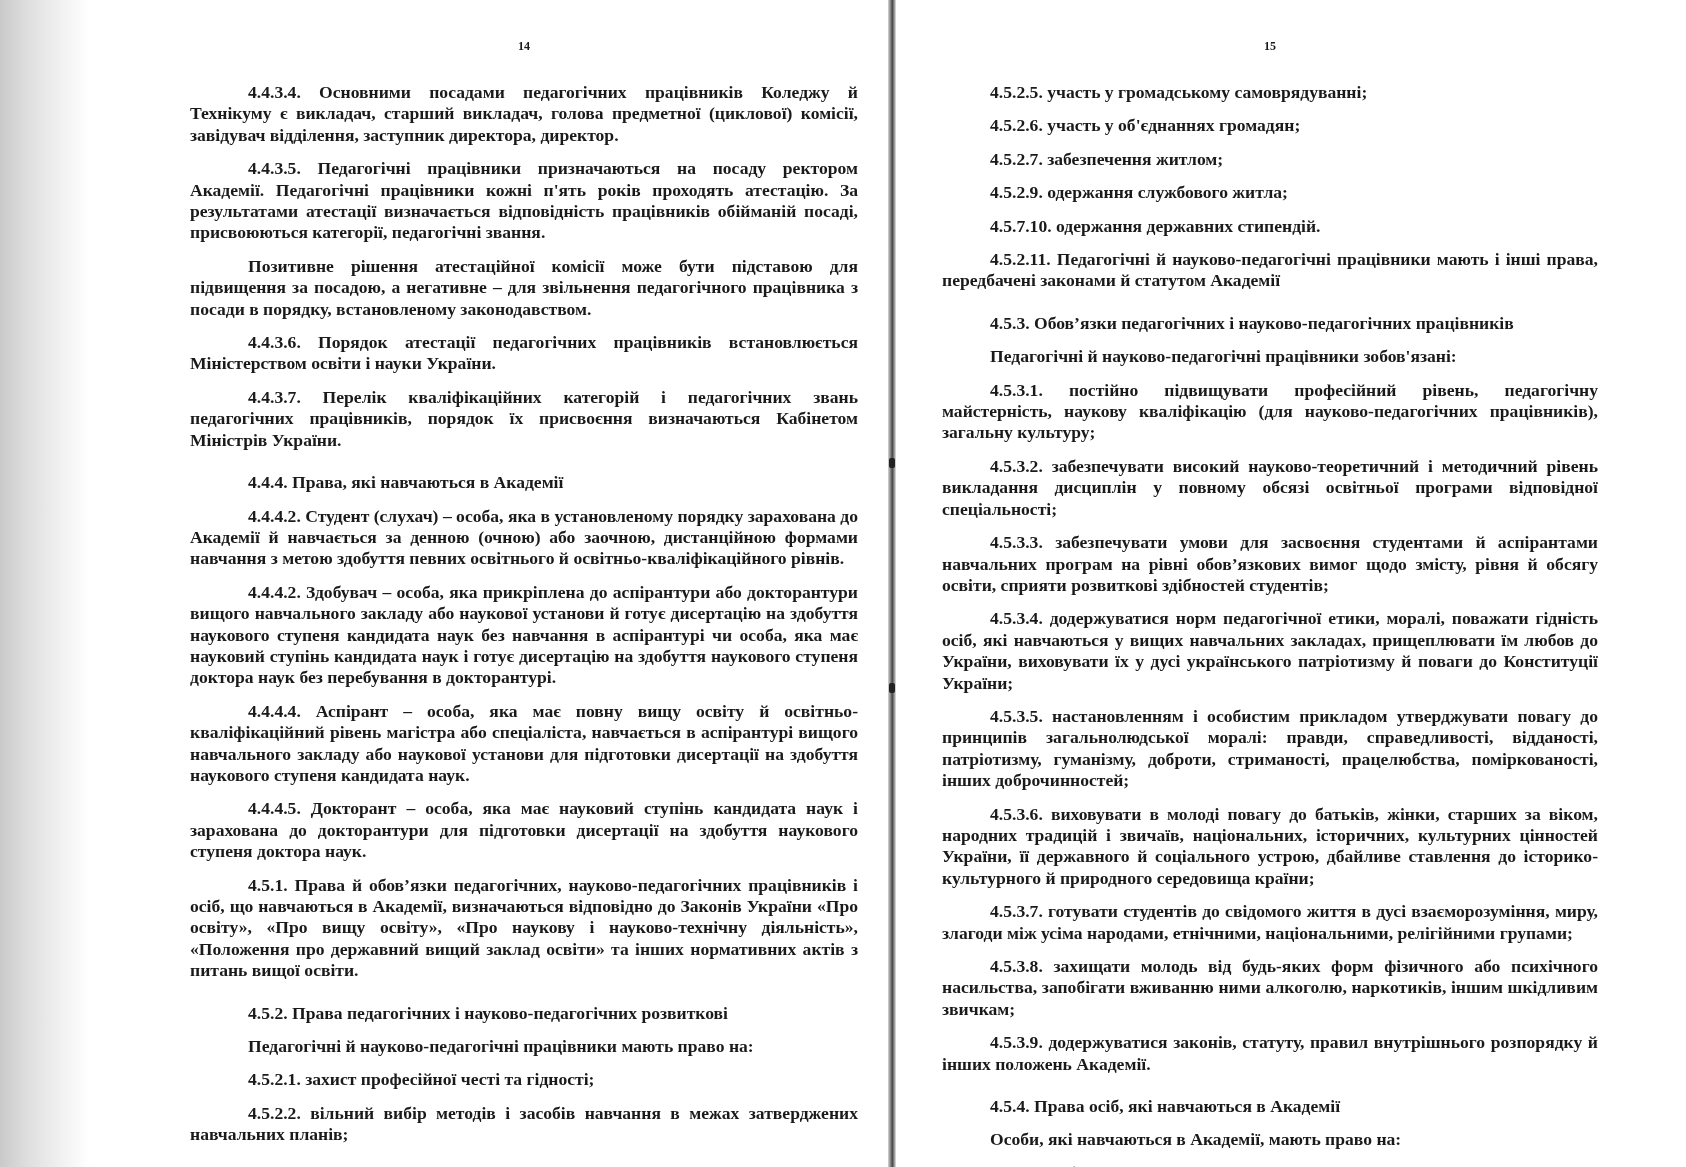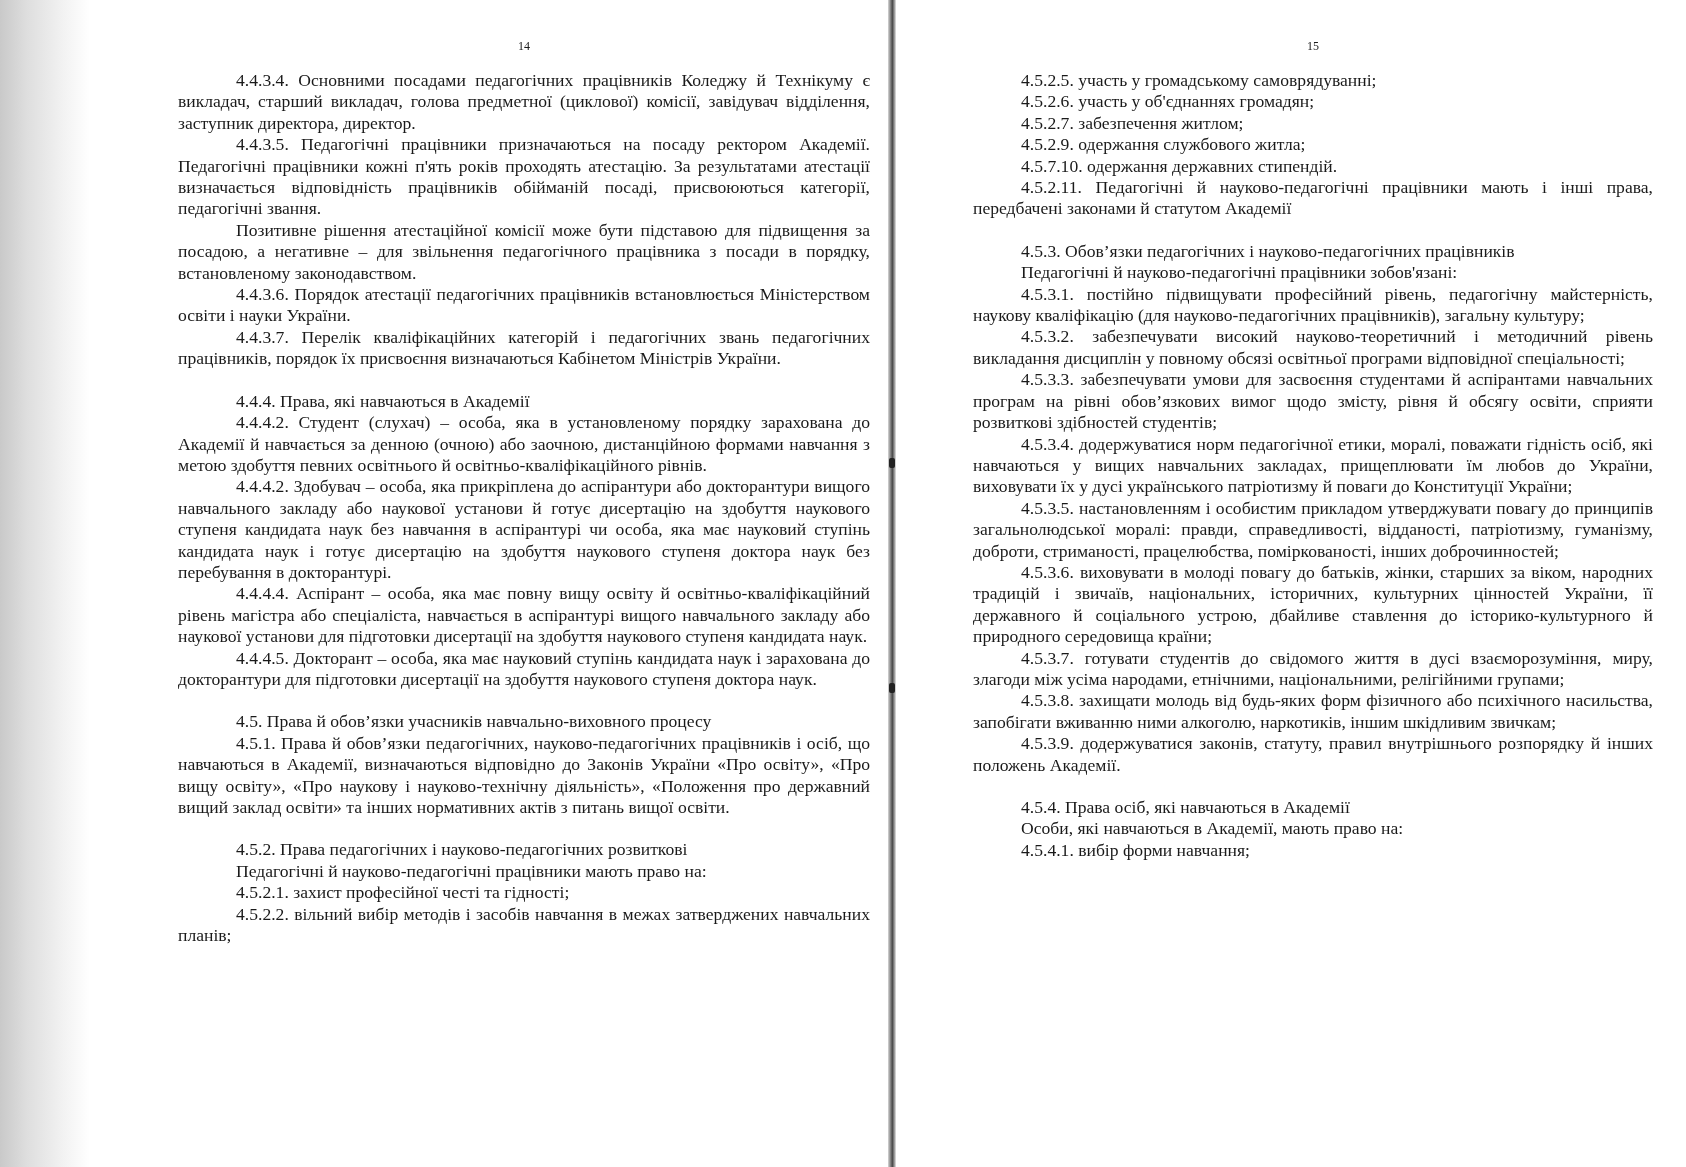--- a/index.html
+++ b/index.html
@@ -16,32 +16,32 @@
     background: linear-gradient(to right, #c9c9c9 0%, #dedede 30%, #f2f2f2 70%, #ffffff 100%);
   }
   .gutter {
     position: absolute; left: 888px; top: 0; width: 8px; height: 1167px;
     background: linear-gradient(to right, #d8d8d8 0%, #6d6d6d 40%, #4a4a4a 55%, #9a9a9a 80%, #e8e8e8 100%);
   }
   .gutter-mark {
     position: absolute; width: 6px; height: 10px; background: #222;
     border-radius: 2px;
   }
-  .page { position: absolute; top: 0; height: 1167px; }
+  .page { position: absolute; top: 0; height: 1167px; font-weight: bold; }
   .page-left { left: 178px; width: 692px; }
-  .page-right { left: 973px; width: 680px; }
+  .page-right { left: 930px; width: 680px; }
   .page-number {
     position: absolute; top: 39px; width: 100%; text-align: center;
     font-size: 12px;
   }
   .body-text {
     position: absolute; top: 70px; left: 0; width: 100%;
     font-size: 17.6px; line-height: 21.4px;
   }
-  .para { margin: 0; text-align: justify; text-indent: 58px; }
+  .para { margin: 12px; text-align: justify; text-indent: 58px; }
   .para.plain { text-align: left; }
   .para.gap { margin-top: 21px; }
   .page-right .para { text-indent: 48px; }
 </style>
 </head>
 <body>
 
 <div class="spread">
   <div class="left-shade"></div>
   <div class="gutter"></div>
@@ -54,21 +54,20 @@
         <p class="para">4.4.3.4. Основними посадами педагогічних працівників Коледжу й Технікуму є  викладач, старший викладач, голова предметної (циклової) комісії, завідувач відділення, заступник директора, директор.</p>
         <p class="para">4.4.3.5. Педагогічні працівники призначаються на посаду ректором Академії. Педагогічні працівники кожні п'ять років проходять атестацію. За результатами атестації визначається відповідність працівників обійманій посаді, присвоюються категорії, педагогічні звання.</p>
         <p class="para">Позитивне рішення атестаційної комісії може бути підставою для підвищення за посадою, а негативне – для звільнення педагогічного працівника з посади в порядку, встановленому законодавством.</p>
         <p class="para">4.4.3.6. Порядок атестації педагогічних працівників встановлюється Міністерством освіти і науки України.</p>
         <p class="para">4.4.3.7. Перелік кваліфікаційних категорій і педагогічних звань педагогічних працівників, порядок їх присвоєння визначаються Кабінетом Міністрів України.</p>
         <p class="para plain gap">4.4.4. Права, які навчаються в Академії</p>
         <p class="para">4.4.4.2. Студент (слухач) – особа, яка в установленому порядку зарахована до Академії й навчається за денною (очною) або заочною, дистанційною формами навчання з метою здобуття певних освітнього й освітньо-кваліфікаційного рівнів.</p>
         <p class="para">4.4.4.2. Здобувач – особа, яка прикріплена до аспірантури або докторантури вищого навчального закладу або наукової установи й готує дисертацію на здобуття наукового ступеня кандидата наук без навчання в аспірантурі чи особа, яка має науковий ступінь кандидата наук і готує дисертацію на здобуття наукового ступеня доктора наук без перебування в докторантурі.</p>
         <p class="para">4.4.4.4. Аспірант – особа, яка має повну вищу освіту й освітньо-кваліфікаційний рівень магістра або спеціаліста, навчається в аспірантурі вищого навчального закладу або наукової установи для підготовки дисертації на здобуття наукового ступеня кандидата наук.</p>
         <p class="para">4.4.4.5. Докторант – особа, яка має науковий ступінь кандидата наук і зарахована до докторантури для підготовки дисертації на здобуття наукового ступеня доктора наук.</p>
-        <p class="para plain gap">4.5. Права й обов’язки учасників навчально-виховного процесу</p>
         <p class="para">4.5.1. Права й обов’язки педагогічних, науково-педагогічних працівників і осіб, що навчаються в Академії, визначаються відповідно до Законів України «Про освіту», «Про вищу освіту», «Про наукову і науково-технічну діяльність», «Положення про державний вищий заклад освіти» та інших нормативних актів з питань вищої освіти.</p>
         <p class="para plain gap">4.5.2. Права педагогічних і науково-педагогічних розвиткові</p>
         <p class="para plain">Педагогічні й науково-педагогічні працівники мають право на:</p>
         <p class="para plain">4.5.2.1.  захист професійної честі та гідності;</p>
         <p class="para">4.5.2.2.  вільний вибір методів і засобів навчання в межах затверджених навчальних планів;</p>
       </div>
   </div>
 
   <div class="page page-right">
     <div class="page-number">15</div>

